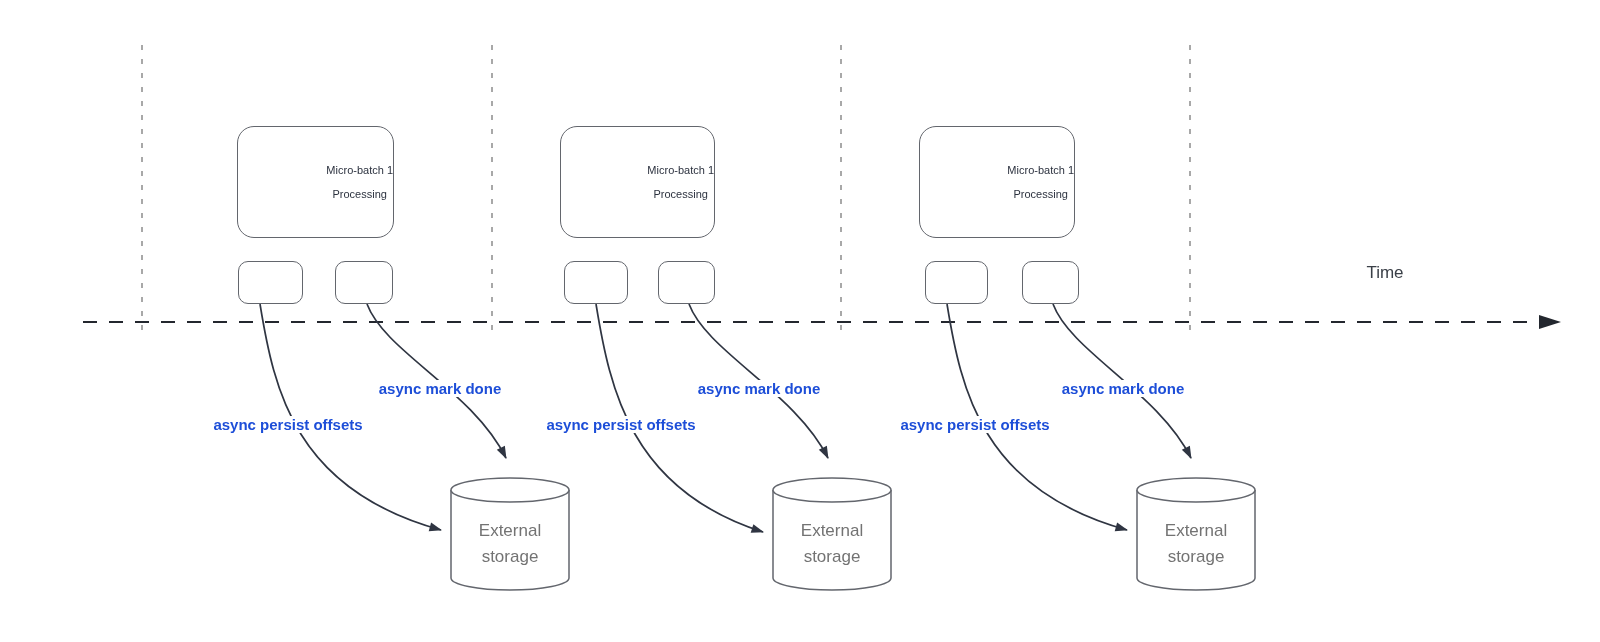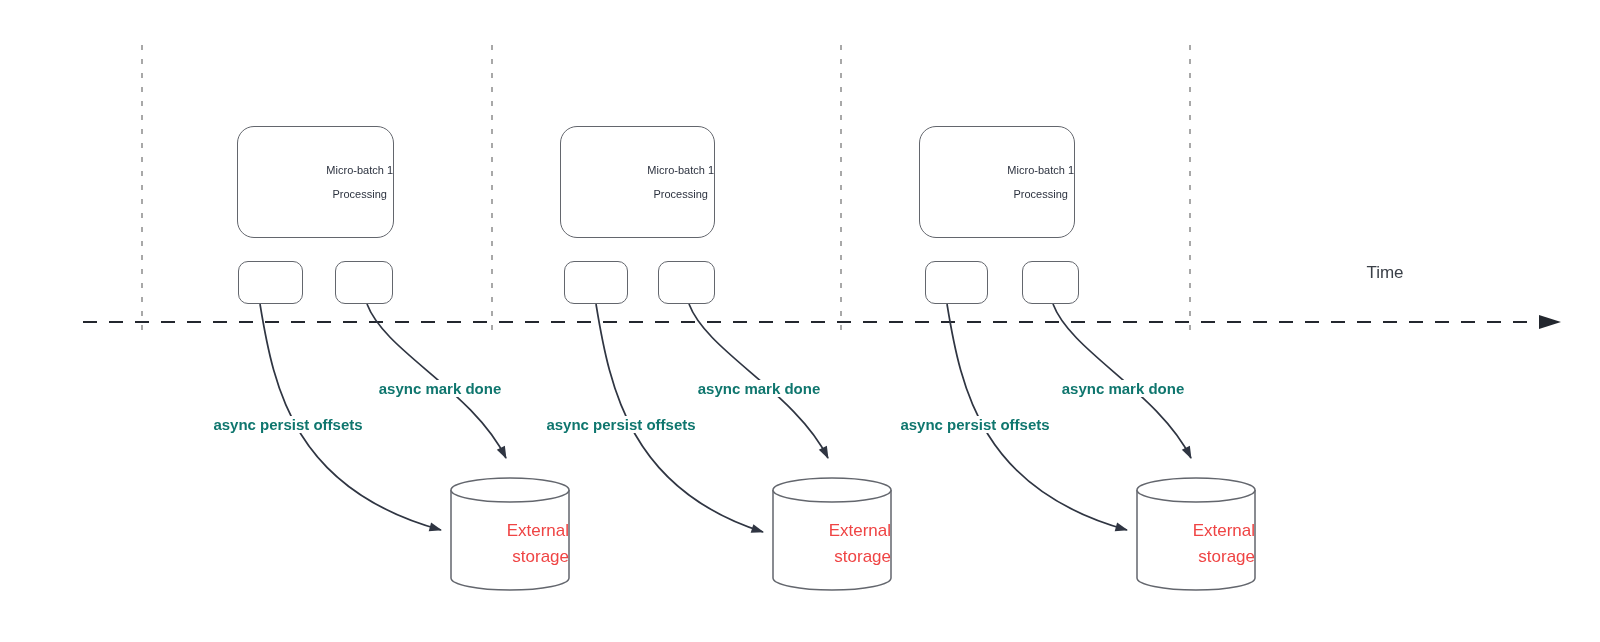--- a/index.html
+++ b/index.html
@@ -19,27 +19,27 @@
   }
   .proc-box{
     border-radius:17px;
     display:flex;align-items:center;justify-content:flex-end;text-align:center;
     font-size:11px;line-height:24px;color:#2c323f;
   }
   .task-box{border-radius:10px;}
   .edge-label{
     position:absolute;
     transform:translateX(-50%);
-    font-size:15px;font-weight:bold;color:#0f766e;
+    font-size:15px;font-weight:bold;color:#1d4ed8;
     background:#ffffff;padding:0 2px;white-space:nowrap;
   }
   .storage-label{
     position:absolute;
-    width:118px;text-align:right;
-    font-size:17px;line-height:26px;color:#ef4444;
+    width:118px;text-align:center;
+    font-size:17px;line-height:26px;color:#737373;
   }
   .time-label{
     position:absolute;
     transform:translateX(-50%);
     font-size:17px;color:#3a3f47;white-space:nowrap;text-align:center;
   }
 </style>
 </head>
 <body>
 

